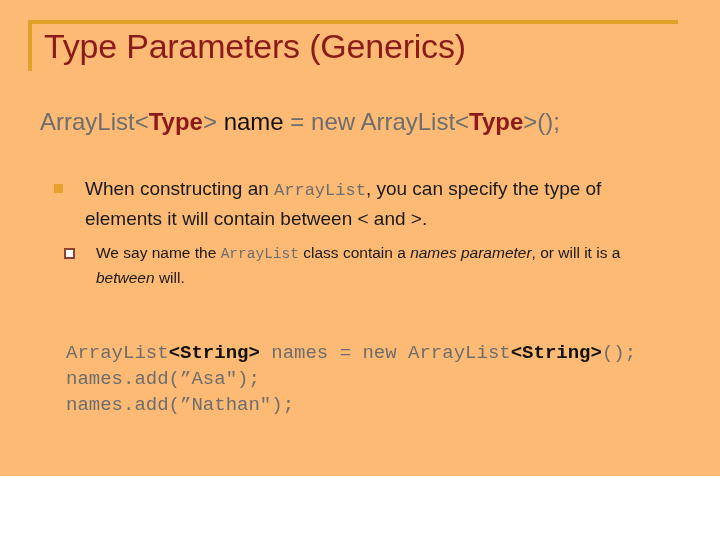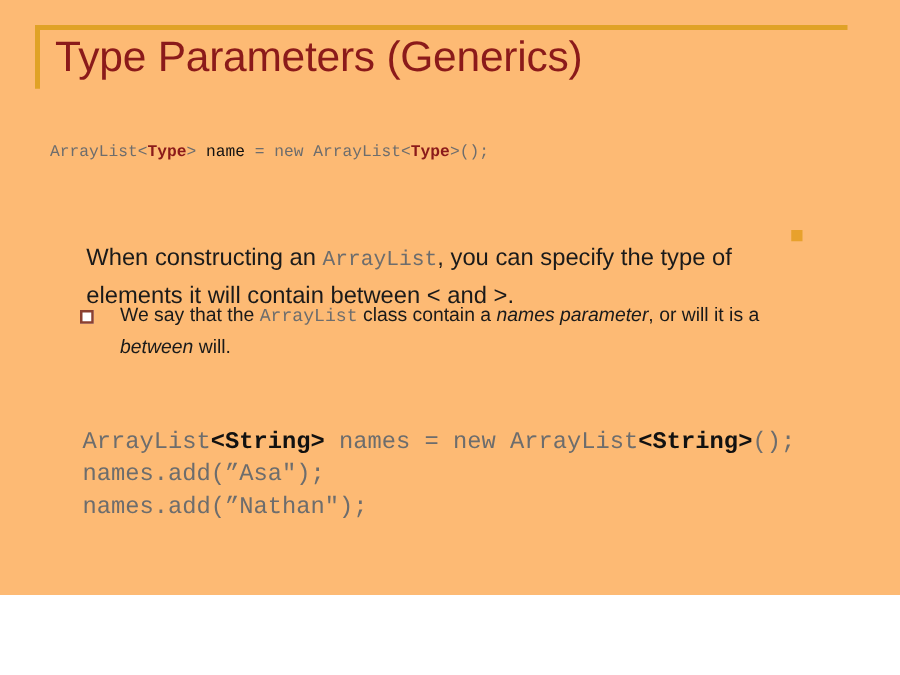--- a/index.html
+++ b/index.html
@@ -55,41 +55,40 @@
     color: #8B1A1A;
     letter-spacing: -0.2px;
     white-space: nowrap;
   }
 
   
   .code-line-1 {
     position: absolute;
     left: 40px;
     top: 110px;
-    font-family: Liberation Mono, monospace;
-    font-size: 13px;
+    font-family: Liberation Sans, sans-serif;
+    font-size: 24px;
     line-height: 24px;
     white-space: pre;
     color: #595959;
     letter-spacing: 0px;
   }
   .mono-gray  { color: #6d6d6d; }
   .mono-black { color: #111111; }
   .mono-red-b { color: #8B1A1A; font-weight: bold; }
   .mono-black-b { color: #111111; font-weight: bold; }
 
   
   .bullet1 {
     position: absolute;
-    left: 24px;
+    left: 54px;
     top: 175px;
     width: 640px;
     display: flex;
-    align-items: flex-end;
-    flex-direction: column;
+    align-items: flex-start;
   }
   .marker-sq {
     flex: 0 0 auto;
     width: 9px;
     height: 9px;
     background: #E8A12C;
     margin-top: 9px;
     margin-right: 22px;
   }
   .bullet1-text {
@@ -163,20 +162,20 @@
 
   <div class="code-line-1"><span class="mono-gray">ArrayList&lt;</span><span class="mono-red-b">Type</span><span class="mono-gray">&gt; </span><span class="mono-black">name</span><span class="mono-gray"> = </span><span class="mono-gray">new ArrayList&lt;</span><span class="mono-red-b">Type</span><span class="mono-gray">&gt;();</span></div>
 
   <div class="bullet1">
     <div class="marker-sq"></div>
     <div class="bullet1-text"><span>When constructing an </span><span class="inline-mono">ArrayList</span><span>, you can specify the type of elements it will contain between </span><span class="lt-gt">&lt;</span><span> and </span><span class="lt-gt">&gt;</span><span>.</span></div>
   </div>
 
   <div class="bullet2">
     <div class="marker-hollow"></div>
-    <div class="bullet2-text"><span>We say that the </span><span class="inline-mono">ArrayList</span><span> class contain a </span><span class="ital">names parameter</span><span>, or will it is a </span><span class="ital">between</span><span> will.</span></div>
+    <div class="bullet2-text"><span>We say name the </span><span class="inline-mono">ArrayList</span><span> class contain a </span><span class="ital">names parameter</span><span>, or will it is a </span><span class="ital">between</span><span> will.</span></div>
   </div>
 
   <div class="code-block"><span class="mono-gray">ArrayList</span><span class="mono-black-b">&lt;String&gt;</span><span class="mono-gray"> names = new ArrayList</span><span class="mono-black-b">&lt;String&gt;</span><span class="mono-gray">();</span>
 <span class="mono-gray">names.add(”Asa");</span>
 <span class="mono-gray">names.add(”Nathan");</span></div>
 
 </div>
 
 </body></html>

